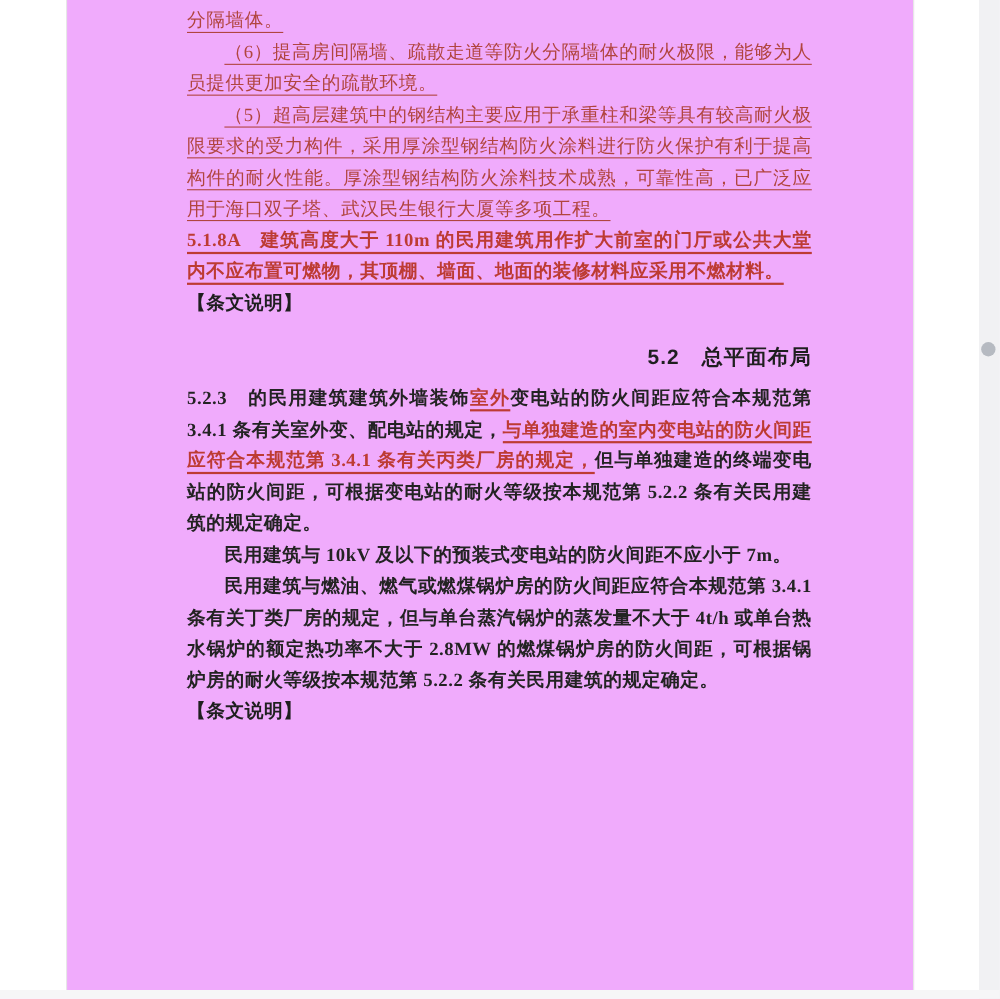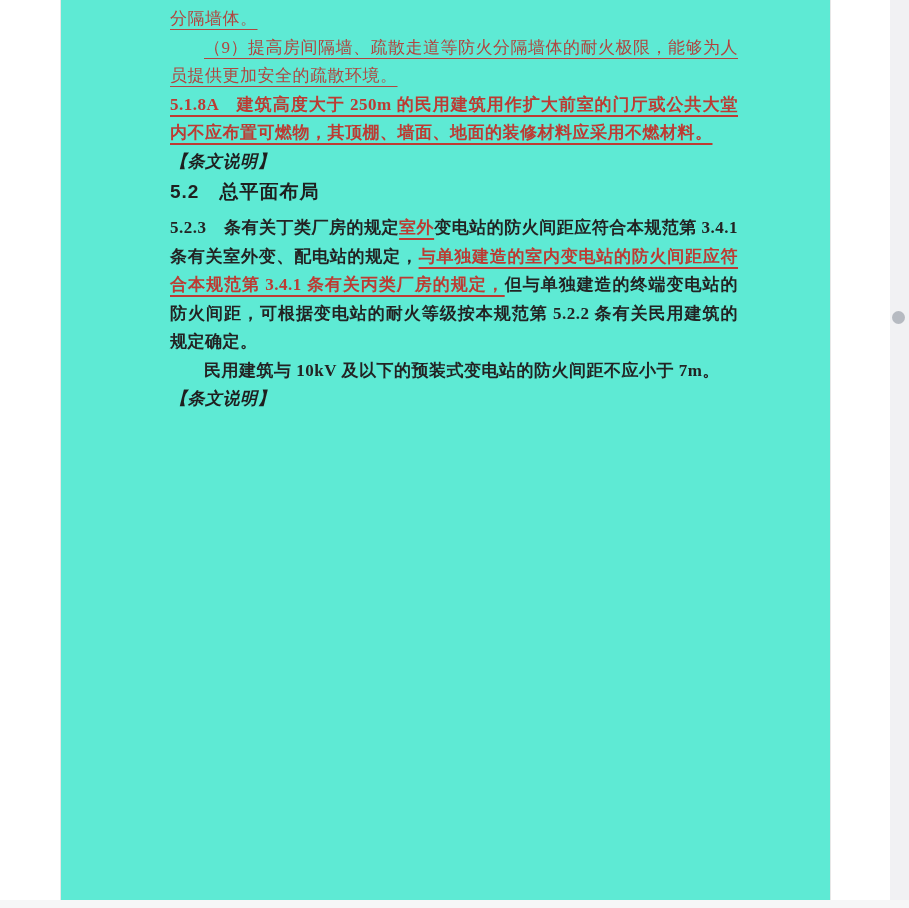--- a/index.html
+++ b/index.html
@@ -3,45 +3,45 @@
 <meta charset="utf-8">
 <style>
   html,body{margin:0;padding:0;}
   body{
     width:909px;height:908px;position:relative;overflow:hidden;
     background:#ffffff;
     font-family:"Liberation Serif","DejaVu Serif",serif;
   }
   .page{
     position:absolute;left:60px;top:0;width:771px;height:900px;
-    background:#5eead4;
+    background:#f0abfc;
     border-left:1px solid #e7e7e7;border-right:1px solid #e7e7e7;
     box-sizing:border-box;
   }
   .content{
     position:absolute;left:109px;right:92px;top:5px;
   }
   .content p{
     margin:0;
     font-size:17px;line-height:28.5px;
     text-align:justify;text-justify:inter-ideograph;
     color:#2d2d2d;
     letter-spacing:0.5px;
   }
   .ind{text-indent:2em;}
   .heading{
-    margin:1px 0 7px 0;
+    margin:21px 0 7px 0;
     font-size:19px;line-height:30px;font-weight:bold;
-    text-align:left;color:#1f1f1f;
+    text-align:right;color:#1f1f1f;
     font-family:"Liberation Sans","DejaVu Sans",sans-serif;
     letter-spacing:1px;
   }
   .gothic{
     font-family:"Liberation Sans","DejaVu Sans",sans-serif;
-    font-weight:bold;color:#1f1f1f;font-style:italic;
+    font-weight:bold;color:#1f1f1f;
   }
   
   .ru{
     color:#b1453f;
     text-decoration:underline;
     text-decoration-color:#b1453f;
     text-decoration-thickness:1px;
     text-underline-offset:5px;
   }
   .rub{
@@ -68,35 +68,37 @@
 </style>
 </head>
 <body>
 
 <div class="page">
   <div class="content">
 
     <p><span class="ru">分隔墙体。</span></p>
 
 
-    <p class="ind"><span class="ru">（9）提高房间隔墙、疏散走道等防火分隔墙体的耐火极限，能够为人员提供更加安全的疏散环境。</span></p>
+    <p class="ind"><span class="ru">（6）提高房间隔墙、疏散走道等防火分隔墙体的耐火极限，能够为人员提供更加安全的疏散环境。</span></p>
 
+    <p class="ind"><span class="ru">（5）超高层建筑中的钢结构主要应用于承重柱和梁等具有较高耐火极限要求的受力构件，采用厚涂型钢结构防火涂料进行防火保护有利于提高构件的耐火性能。厚涂型钢结构防火涂料技术成熟，可靠性高，已广泛应用于海口双子塔、武汉民生银行大厦等多项工程。</span></p>
 
-    <p><span class="rub">5.1.8A　建筑高度大于 250m 的民用建筑用作扩大前室的门厅或公共大堂内不应布置可燃物，其顶棚、墙面、地面的装修材料应采用不燃材料。</span></p>
+    <p><span class="rub">5.1.8A　建筑高度大于 110m 的民用建筑用作扩大前室的门厅或公共大堂内不应布置可燃物，其顶棚、墙面、地面的装修材料应采用不燃材料。</span></p>
 
 
     <p><span class="gothic">【条文说明】</span></p>
 
 
     <h2 class="heading">5.2　总平面布局</h2>
 
-    <p><span class="kb">5.2.3　条有关丁类厂房的规定</span><span class="rub">室外</span><span class="kb">变电站的防火间距应符合本规范第 3.4.1 条有关室外变、配电站的规定，</span><span class="rub">与单独建造的室内变电站的防火间距应符合本规范第 3.4.1 条有关丙类厂房的规定，</span><span class="kb">但与单独建造的终端变电站的防火间距，可根据变电站的耐火等级按本规范第 5.2.2 条有关民用建筑的规定确定。</span></p>
+    <p><span class="kb">5.2.3　的民用建筑建筑外墙装饰</span><span class="rub">室外</span><span class="kb">变电站的防火间距应符合本规范第 3.4.1 条有关室外变、配电站的规定，</span><span class="rub">与单独建造的室内变电站的防火间距应符合本规范第 3.4.1 条有关丙类厂房的规定，</span><span class="kb">但与单独建造的终端变电站的防火间距，可根据变电站的耐火等级按本规范第 5.2.2 条有关民用建筑的规定确定。</span></p>
 
     <p class="ind"><span class="kb">民用建筑与 10kV 及以下的预装式变电站的防火间距不应小于 7m。</span></p>
 
+    <p class="ind"><span class="kb">民用建筑与燃油、燃气或燃煤锅炉房的防火间距应符合本规范第 3.4.1 条有关丁类厂房的规定，但与单台蒸汽锅炉的蒸发量不大于 4t/h 或单台热水锅炉的额定热功率不大于 2.8MW 的燃煤锅炉房的防火间距，可根据锅炉房的耐火等级按本规范第 5.2.2 条有关民用建筑的规定确定。</span></p>
 
     <p><span class="gothic">【条文说明】</span></p>
 
     <p class="ind"></p>
 
   </div>
 </div>
 
 <div class="scroll-track">
   <div class="scroll-thumb"></div>

